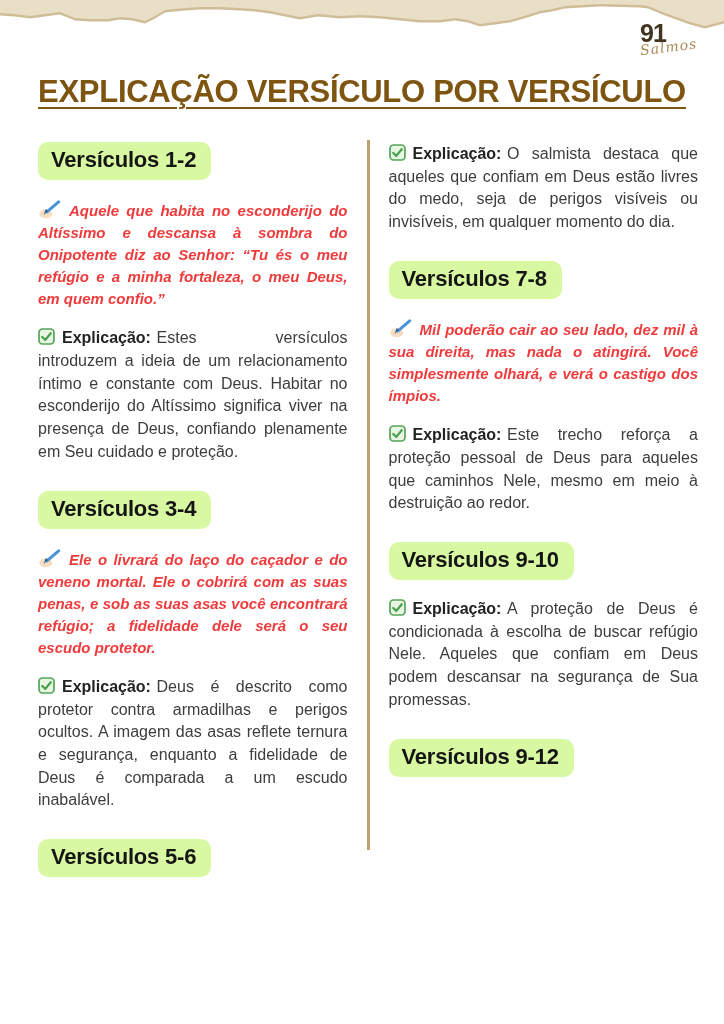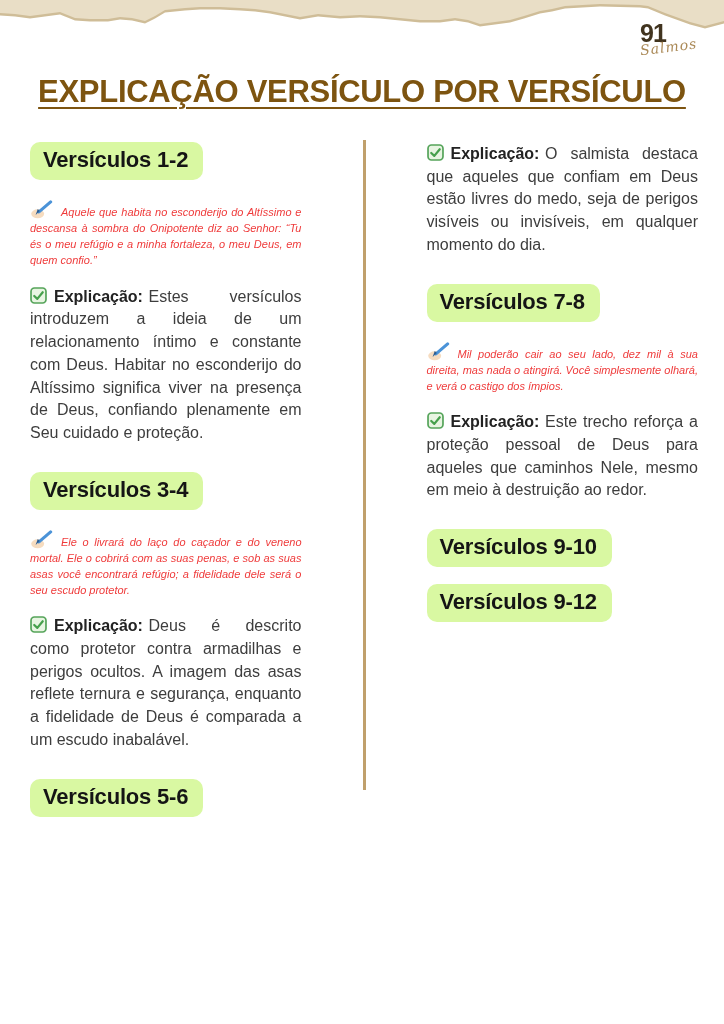--- a/index.html
+++ b/index.html
@@ -20,34 +20,34 @@
     transform:rotate(-7deg);letter-spacing:1px;
   }
   
   .title{
     margin:74px 0 0;text-align:center;
     font-size:31px;font-weight:800;letter-spacing:-.3px;
     color:var(--accent-brown,#7d5410);
     text-decoration:underline;text-decoration-thickness:2px;text-underline-offset:5px;
   }
   
-  .columns{display:flex;align-items:stretch;padding:28px 26px 0 30px;gap:42px;}
+  .columns{display:flex;align-items:stretch;padding:28px 26px 0 38px;}
   .col{flex:1 1 0;min-width:0;}
   .divider{width:3px;background:var(--divider,#c0a06c);margin:2px 19px 40px 19px;}
   
   .chip{
     display:inline-block;background:var(--chip-green,#d9f8a2);
     border-radius:10px;padding:5px 15px 7px 13px;
     font-weight:800;font-size:22px;color:#151515;letter-spacing:-.2px;
     margin:4px 0 13px;
   }
   .verse{
     color:var(--verse-red,#ef3b3b);
-    font-weight:400;font-style:italic;
-    font-size:11px;line-height:1.47;text-align:justify;
+    font-weight:700;font-style:italic;
+    font-size:15px;line-height:1.47;text-align:justify;
     margin:7px 0 17px;
   }
   .expl{
     color:var(--body-text,#3d3d3d);
     font-size:16px;line-height:1.42;text-align:justify;
     margin:5px 0 23px;
   }
   .elabel{color:#222;font-weight:700;}
   .etext{margin-left:.35em;}
   .ico{display:inline-block;}
@@ -122,18 +122,21 @@
           <use href="#sym-pen"></use>
         </svg><span class="vtext">Mil poderão cair ao seu lado, dez mil à sua direita, mas nada o atingirá. Você simplesmente olhará, e verá o castigo dos ímpios.</span></p>
 
     <p class="expl"><svg class="ico check" viewBox="0 0 20 20">
           <use href="#sym-check"></use>
         </svg><strong class="elabel">Explicação:</strong><span class="etext">Este trecho reforça a proteção pessoal de Deus para aqueles que caminhos Nele, mesmo em meio à destruição ao redor.</span></p>
 
     <div class="chip">Versículos 9-10</div>
 
 
+    <p class="expl"><svg class="ico check" viewBox="0 0 20 20">
+          <use href="#sym-check"></use>
+        </svg><strong class="elabel">Explicação:</strong><span class="etext">A proteção de Deus é condicionada à escolha de buscar refúgio Nele. Aqueles que confiam em Deus podem descansar na segurança de Sua promessas.</span></p>
 
     <div class="chip">Versículos 9-12</div>
 
   </section>
 
 </div>
 
 </body></html>

